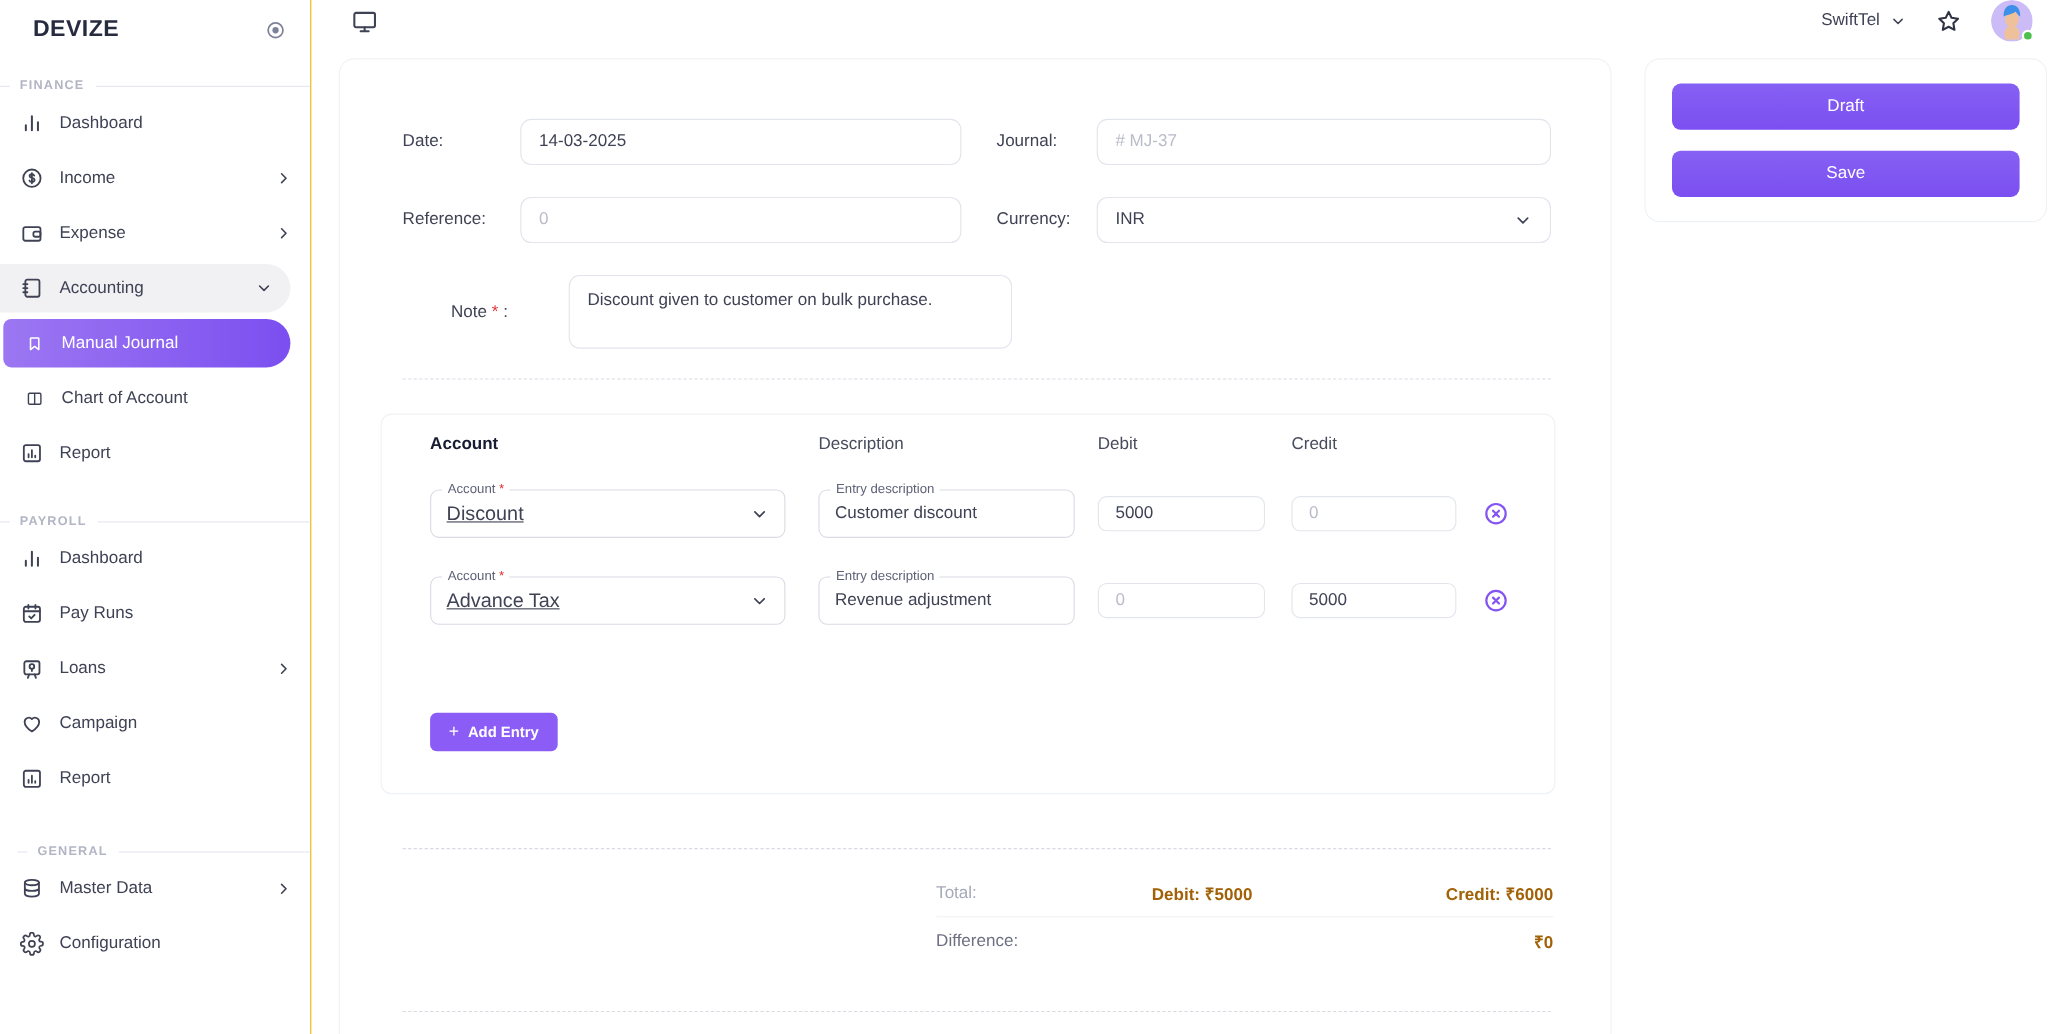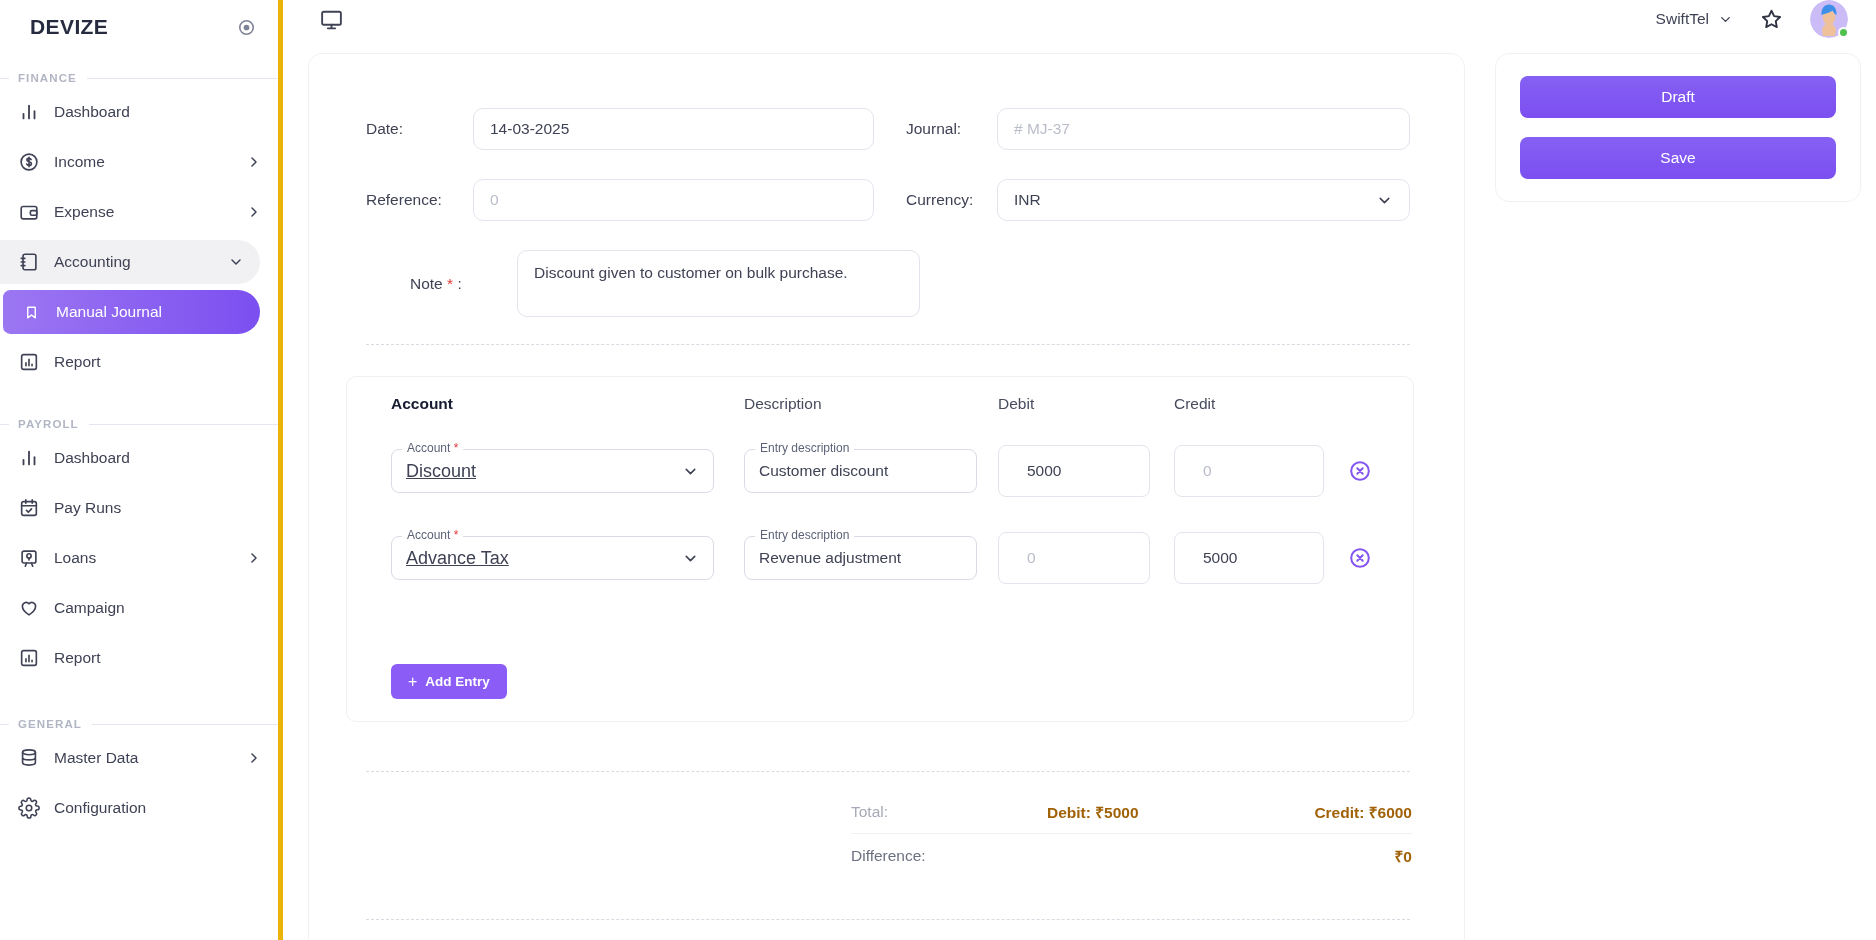--- a/index.html
+++ b/index.html
@@ -4,29 +4,29 @@
 <style>
   * { box-sizing: border-box; }
   html,body { margin:0; padding:0; }
   body {
     width:1876px; height:940px; overflow:hidden; background:#fff;
     font-family:"Liberation Sans", sans-serif; color:#3f4254;
   }
   .app { display:flex; width:1876px; height:940px; }
 
   
-  .sidebar { width:283px; flex-shrink:0; border-right:5px solid #eab308; background:#fff; }
+  .sidebar { width:283px; flex-shrink:0; border-right:1px solid #eab308; background:#fff; }
   .brand-row { height:54px; display:flex; align-items:center; justify-content:space-between; padding:0 22px 0 30px; }
   .brand { font-size:21px; font-weight:700; color:#262b3f; letter-spacing:.4px; }
   .icbtn { display:flex; align-items:center; color:#7e8299; cursor:pointer; background:none; border:none; padding:0; }
   .section-label { display:flex; align-items:center; color:#b2b6c4; font-size:11.5px; font-weight:600; letter-spacing:1.1px; margin:18px 0 6px; }
   .section-label::before { content:""; width:9px; height:1px; background:#e4e6ef; margin-right:9px; }
   .section-label::after { content:""; flex:1; height:1px; background:#e4e6ef; margin-left:10px; }
   .section-label.mt-lg { margin-top:34px; }
-  .section-label.mt-xl { margin-top:38px; }
+  .section-label.mt-xl { margin-top:38px;padding-left:16px; }
   .nav-item { height:44px; display:flex; align-items:center; padding:0 16px 0 18px; margin:6px 0; font-size:15.5px; color:#3f4254; cursor:pointer; }
   .nav-item .ic { width:22px; height:22px; margin-right:14px; display:flex; align-items:center; justify-content:center; color:#3f4254; flex-shrink:0; }
   .nav-item .ic svg { width:100%; height:100%; }
   .nav-item .chev { margin-left:auto; width:16px; height:16px; color:#3f4254; display:flex; }
   .nav-item.expanded { background:#f1f1f4; border-radius:0 24px 24px 0; margin-right:18px; }
   .nav-item.sub { padding-left:23px; }
   .nav-item.sub .ic { width:17px; height:17px; margin-right:16px; }
   .nav-item.active { background:linear-gradient(90deg,#9c77f2,#7b4ff0); color:#fff; border-radius:8px 24px 24px 8px; margin:6px 18px 6px 3px; padding-left:20px; }
   .nav-item.active .ic { color:#fff; }
 
@@ -69,21 +69,21 @@
   .col-debit { width:152px; margin-right:24px; }
   .col-credit { width:150px; margin-right:24px; }
   .col-x { width:24px; }
   .thead .col-acc { color:#181c32; font-weight:700; }
   .erow { display:flex; align-items:center; margin-bottom:35px; }
   .ffield { position:relative; height:44px; border:1px solid #d9dce5; border-radius:8px; background:#fff; display:flex; align-items:center; padding:0 14px; }
   .ffield .float { position:absolute; top:-9px; left:10px; background:#fff; padding:0 5px; font-size:12px; color:#5e6278; white-space:nowrap; }
   .ffield .float .req { color:#e03434; }
   .ffield input { border:none; outline:none; padding:0; width:100%; font-size:15.5px; color:#3f4254; font-family:"Liberation Sans", sans-serif; background:transparent; }
   .ffield .val { font-size:18px; color:#3f4254;text-decoration:underline; }
-  .num { height:52px; border:1px solid #e3e5ec; border-radius:8px; padding:0 28px; font-size:15.5px; color:#3f4254; font-family:"Liberation Sans", sans-serif; outline:none; }
+  .num { height:32px; border:1px solid #e3e5ec; border-radius:8px; padding:0 15px; font-size:15.5px; color:#3f4254; font-family:"Liberation Sans", sans-serif; outline:none; }
   .num::placeholder { color:#b9bdc9; }
   .remove-btn { width:24px; height:24px; color:#8455f0; background:none; border:none; padding:0; cursor:pointer; display:flex; }
   .add-btn { margin-top:45px; display:inline-flex; align-items:center; gap:8px; height:35px; padding:0 17px; background:#8b5cf6; border:none; border-radius:6px; color:#fff; font-size:13.5px; font-weight:700; font-family:"Liberation Sans", sans-serif; cursor:pointer; }
   .add-btn .plus { font-size:16px; font-weight:400; }
 
   
   .dashed.sep2 { margin-top:49px; }
   .totals { margin-left:485px; width:561px; margin-top:19px; font-size:15.5px; }
   .t-row { display:flex; align-items:center; height:43px; }
   .t-row.first { border-bottom:1px solid #eff2f5; }
@@ -168,20 +168,29 @@
           </svg>
         </span>
     </div>
     <div class="nav-item active sub">
       <span class="ic">
           <svg viewBox="0 0 24 24" fill="none" stroke="currentColor" stroke-width="2" stroke-linejoin="round">
             <path d="M7.5 4.5h9a.8.8 0 01.8.8V19.5l-5.3-4-5.3 4V5.3a.8.8 0 01.8-.8z"></path>
           </svg>
         </span>
       <span>Manual Journal</span>
+    </div>
+    <div class="nav-item sub">
+      <span class="ic">
+          <svg viewBox="0 0 24 24" fill="none" stroke="currentColor" stroke-width="1.8" stroke-linejoin="round">
+            <rect x="4" y="5" width="16" height="14" rx="1.5"></rect>
+            <path d="M12 5v14"></path>
+          </svg>
+        </span>
+      <span>Chart of Account</span>
     </div>
     <div class="nav-item">
       <span class="ic">
           <svg viewBox="0 0 24 24" fill="none" stroke="currentColor" stroke-width="1.8" stroke-linecap="round">
             <rect x="4" y="4" width="16" height="16" rx="2"></rect>
             <path d="M8.7 16v-3M12 16V9M15.3 16v-1.6"></path>
           </svg>
         </span>
       <span>Report</span>
     </div>

